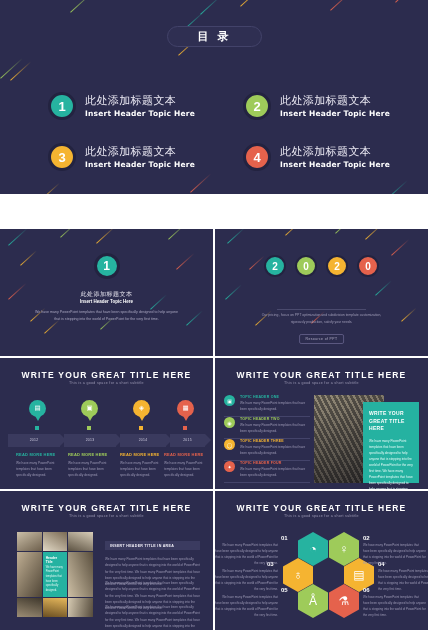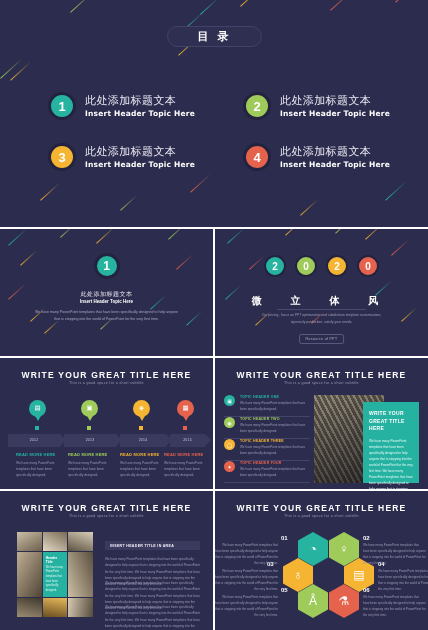--- a/index.html
+++ b/index.html
@@ -9,21 +9,21 @@
   .sheet { position:relative; width:428px; height:630px; background:#fff; }
 
   
   .slide { position:absolute; background:#2c2c4e; overflow:hidden; }
 
   
   .streak { position:absolute; height:1px; transform-origin:0 0;
             transform:rotate(-42deg); opacity:.95; border-radius:1px; }
 
   
-  #s1 { left:0; top:0; width:428px; height:227px; }
+  #s1 { left:0; top:0; width:428px; height:194px; }
   .toc-pill { position:absolute; left:167px; top:26px; width:95px; height:21px;
     border:1px solid #43436a; border-radius:11px; background:#2f2f52;
     display:flex; align-items:center; justify-content:center; }
   .toc-pill span { color:#fff; font-size:11px; font-weight:bold; letter-spacing:3px; }
 
   .toc-item { position:absolute; display:flex; align-items:center; gap:9px; }
   .numcircle { width:28px; height:28px; border-radius:50%;
       border:3px solid #232340; display:flex; align-items:center; justify-content:center;
       color:#fff; font-size:13px; font-weight:bold; flex:none; }
   .toc-tx .cn { color:#eceaf4; font-size:11px; letter-spacing:.4px; line-height:1.25; }
@@ -228,21 +228,20 @@
         <div class="streak" style="left: 120px; top: 4px; width: 20px; background: linear-gradient(90deg, rgb(158, 203, 90), rgba(255, 255, 255, 0));"></div>
         <div class="streak" style="left: 186px; top: 92px; width: 20px; background: linear-gradient(90deg, rgb(245, 180, 49), rgba(255, 255, 255, 0));"></div>
         <div class="streak" style="left: 96px; top: 94px; width: 18px; background: linear-gradient(90deg, rgb(229, 98, 76), rgba(255, 255, 255, 0));"></div>
       </div>
     <div class="y-row">
       <div class="ycirc" style="background:#26b3a0">2</div>
       <div class="ycirc" style="background:#9ecb5a">0</div>
       <div class="ycirc" style="background:#f5b431">2</div>
       <div class="ycirc" style="background:#e5624c">0</div>
     </div>
-    <div class="s3-cn">微 立 体 风</div>
     <div class="s3-rule"></div>
     <div class="s3-body">Our pricing , focus on PPT optimization and subdivision template customization, rigorously production, satisfy your needs.</div>
     <div class="s3-btn">Resource of PPT</div>
   </div>
 
   <div class="slide" id="s4">
     <div class="sh-title">WRITE YOUR GREAT TITLE HERE</div>
     <div class="sh-sub">This is a good space for a short subtitle</div>
 
     <div class="pin" style="left:29px; top:42px;">

